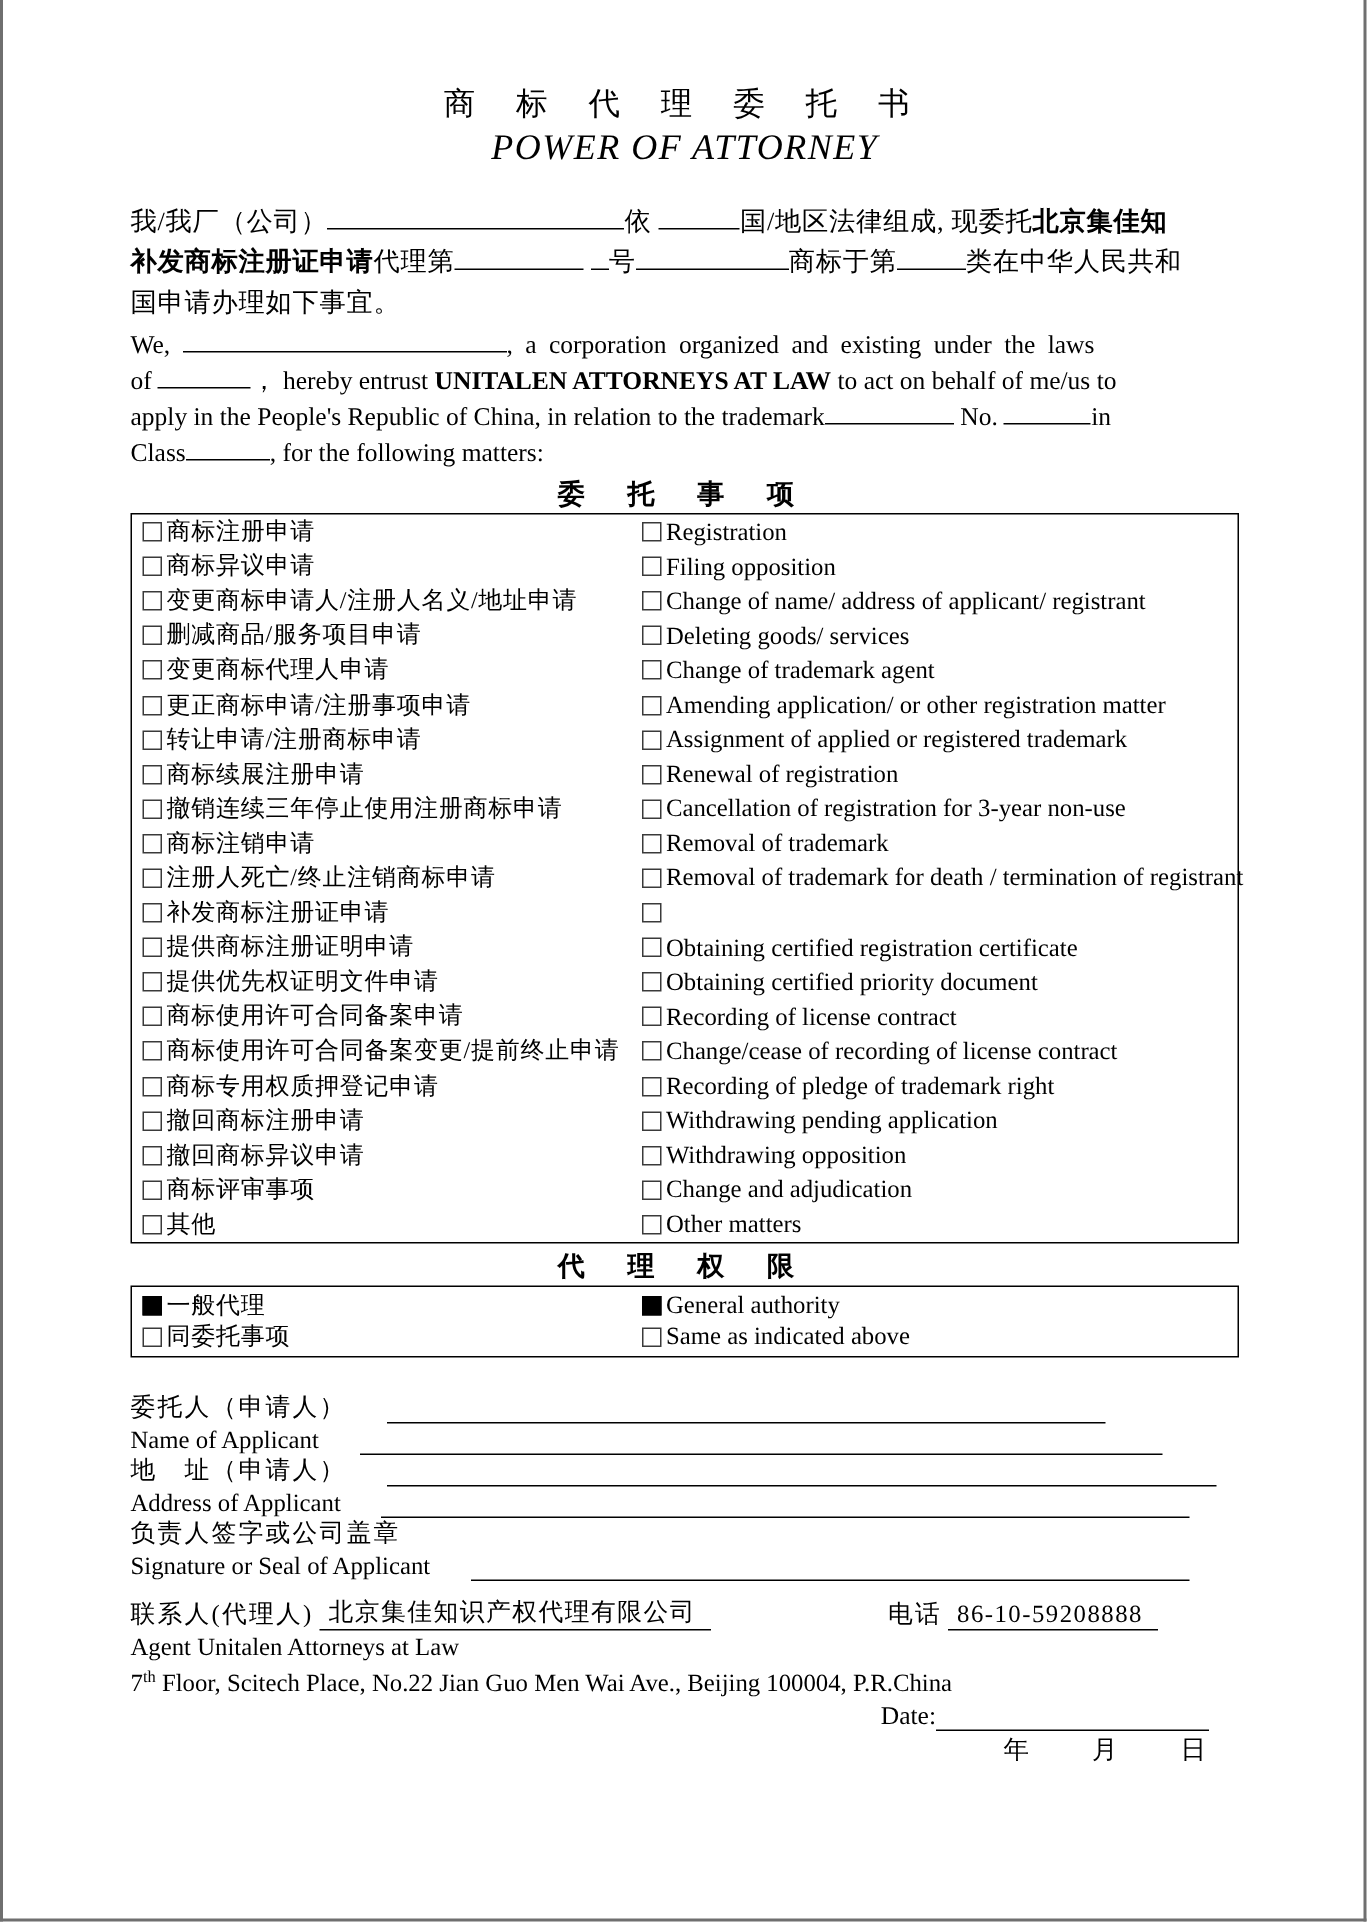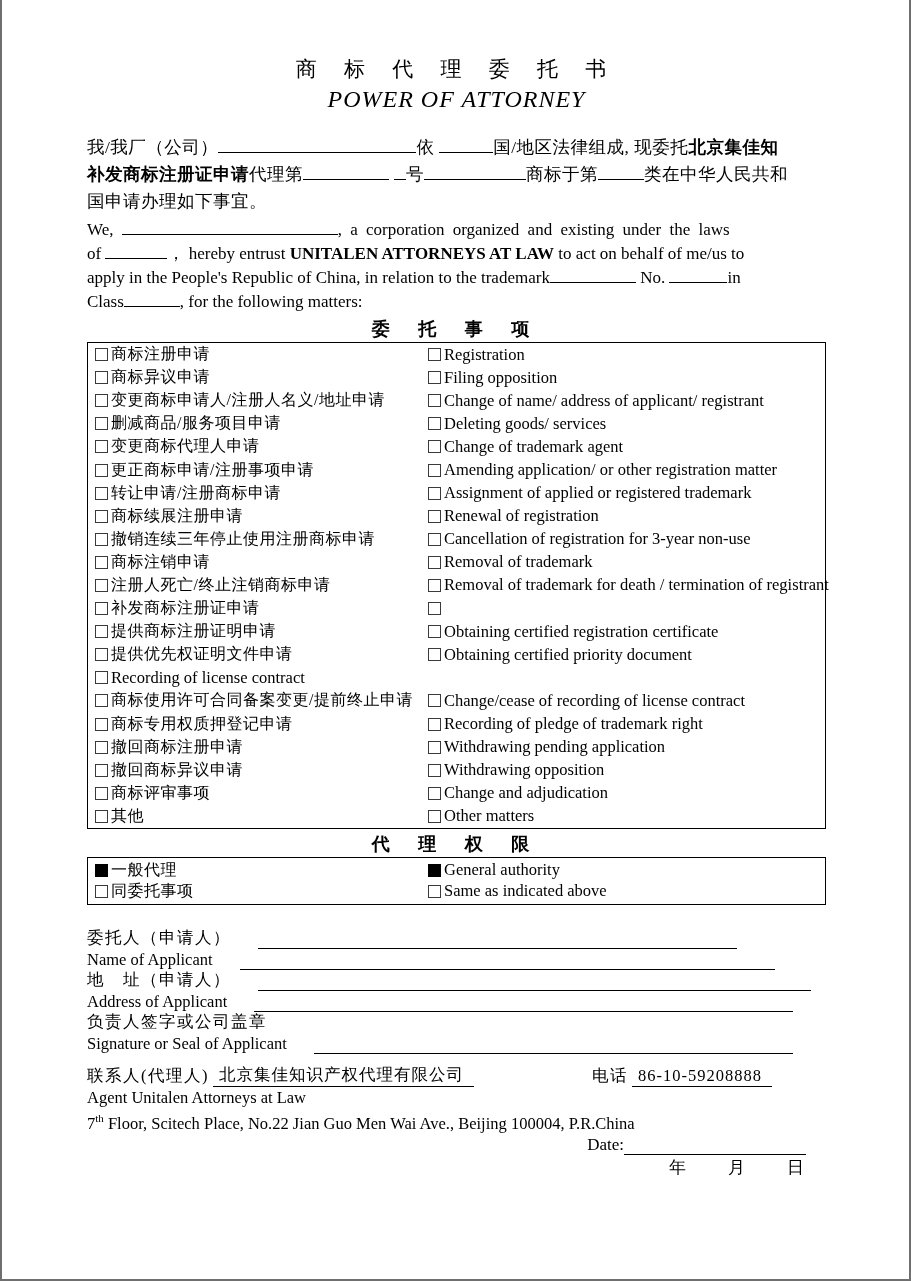--- a/index.html
+++ b/index.html
@@ -240,20 +240,24 @@
           <span class="cb"></span>
           <span>提供优先权证明文件申请</span>
         </div>
         <div class="cell cell-en">
           <span class="cb"></span>
           <span>Obtaining certified priority document</span>
         </div>
       </div>
 
       <div class="mrow">
+        <div class="cell cell-cn">
+          <span class="cb"></span>
+          <span>商标使用许可合同备案申请</span>
+        </div>
         <div class="cell cell-en">
           <span class="cb"></span>
           <span>Recording of license contract</span>
         </div>
       </div>
 
       <div class="mrow">
         <div class="cell cell-cn">
           <span class="cb"></span>
           <span>商标使用许可合同备案变更/提前终止申请</span>

